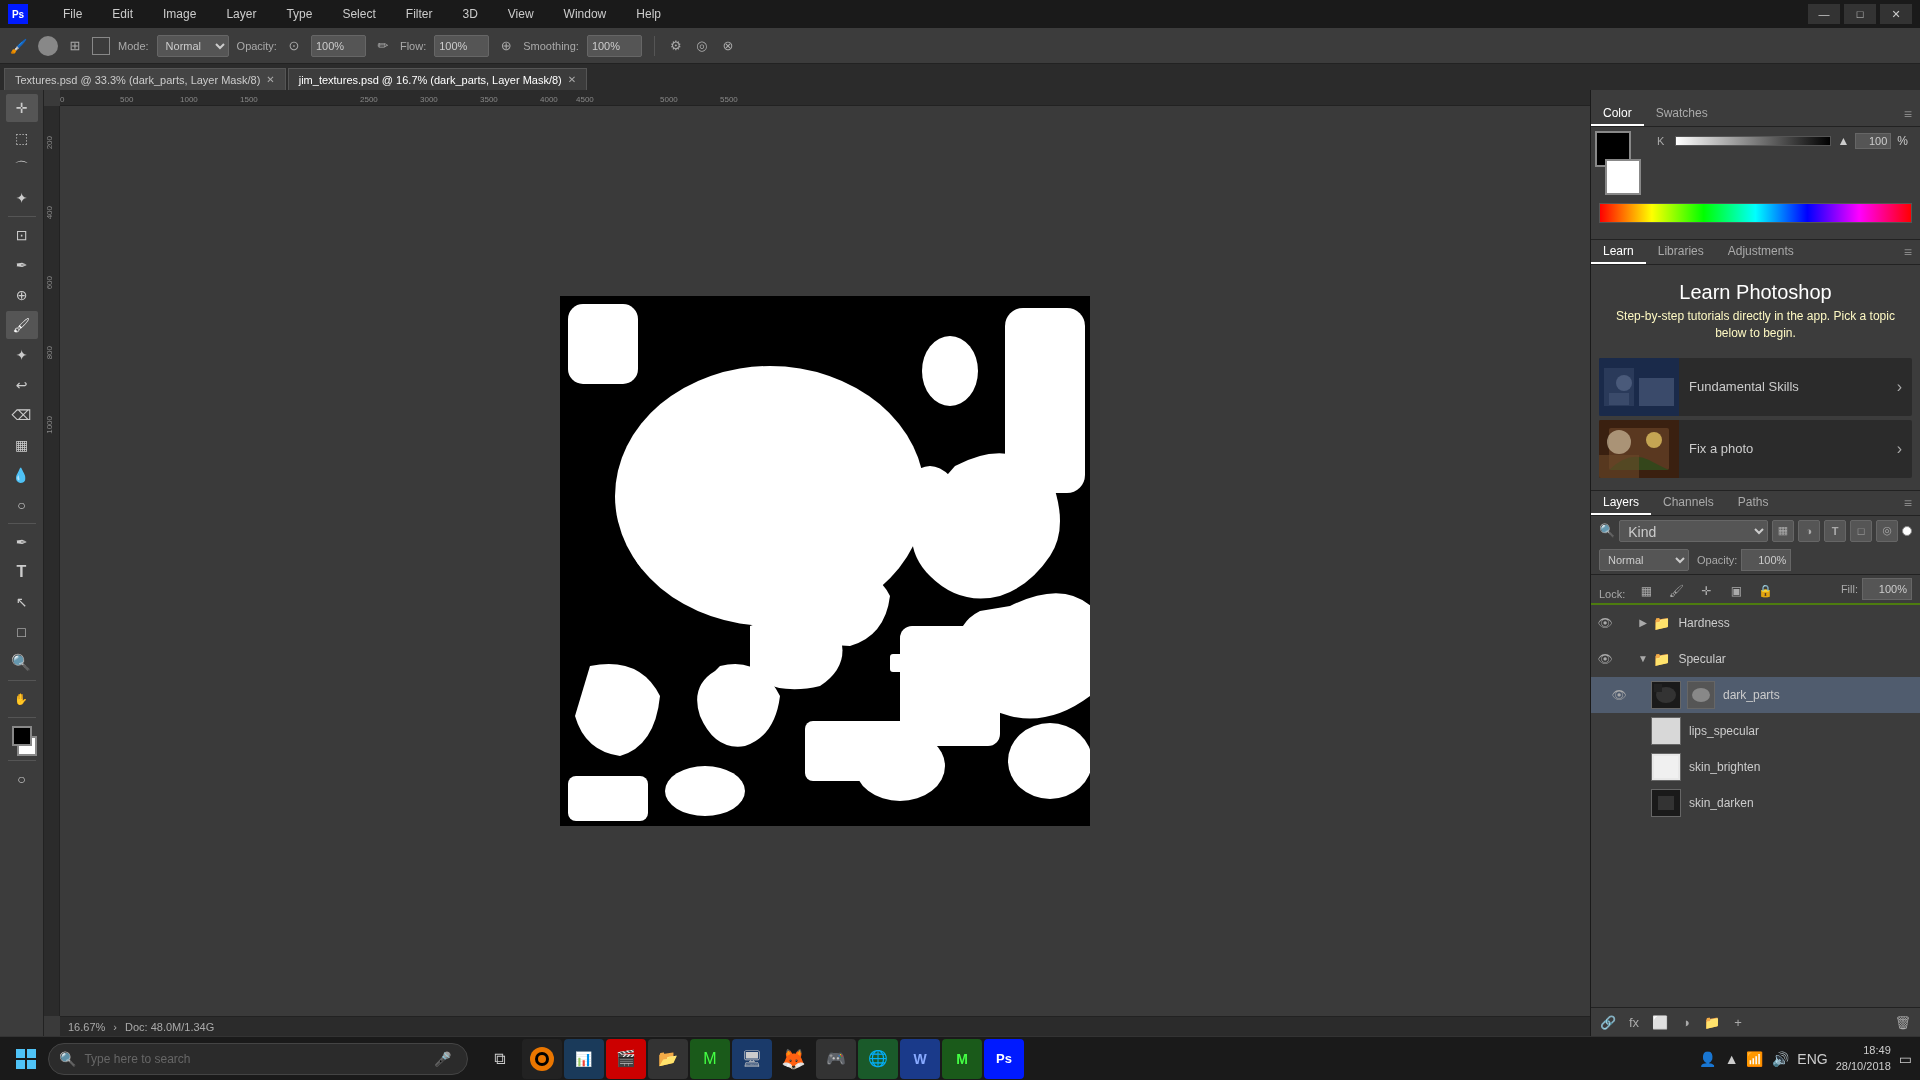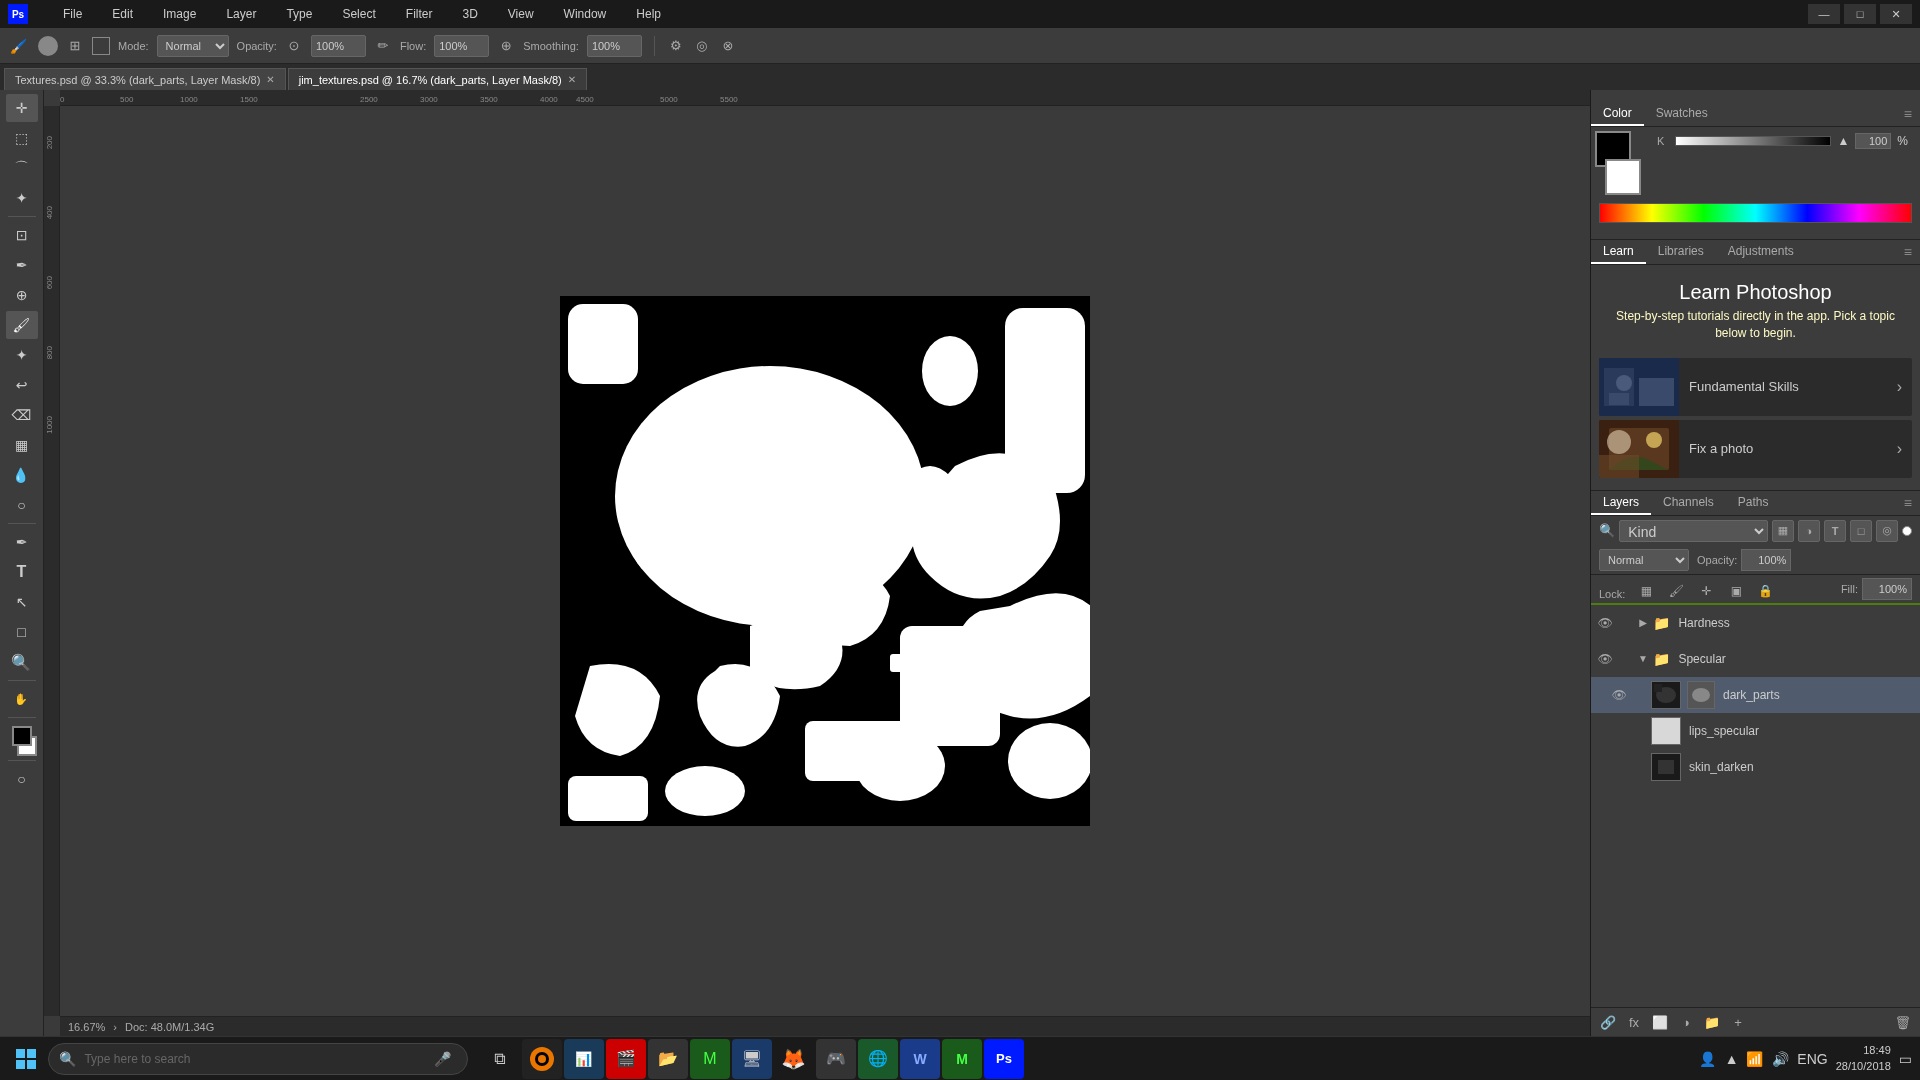--- a/index.html
+++ b/index.html
@@ -472,20 +472,33 @@
             </div>
           <div style="width:16px;"></div>
           <div class="layer-thumb" style="background:#ddd;">
             <svg width="28" height="26" viewBox="0 0 28 26">
               <rect width="28" height="26" fill="#d8d8d8"></rect>
             </svg>
           </div>
           <span class="layer-name">lips_specular</span>
         </div>
 
+        <div class="layer-item layer-indent">
+          <div class="layer-vis">
+              <span class="eye-icon" style="color:transparent;">👁</span>
+            </div>
+          <div style="width:16px;"></div>
+          <div class="layer-thumb" style="background:#eee;">
+            <svg width="28" height="26" viewBox="0 0 28 26">
+              <rect width="28" height="26" fill="#e8e8e8"></rect>
+              <rect x="2" y="2" width="24" height="22" fill="#f0f0f0"></rect>
+            </svg>
+          </div>
+          <span class="layer-name">skin_brighten</span>
+        </div>
 
         <div class="layer-item layer-indent">
           <div class="layer-vis">
               <span class="eye-icon" style="color:transparent;">👁</span>
             </div>
           <div style="width:16px;"></div>
           <div class="layer-thumb" style="background:#333;">
             <svg width="28" height="26" viewBox="0 0 28 26">
               <rect width="28" height="26" fill="#1a1a1a"></rect>
               <rect x="6" y="6" width="16" height="14" fill="#333"></rect>

